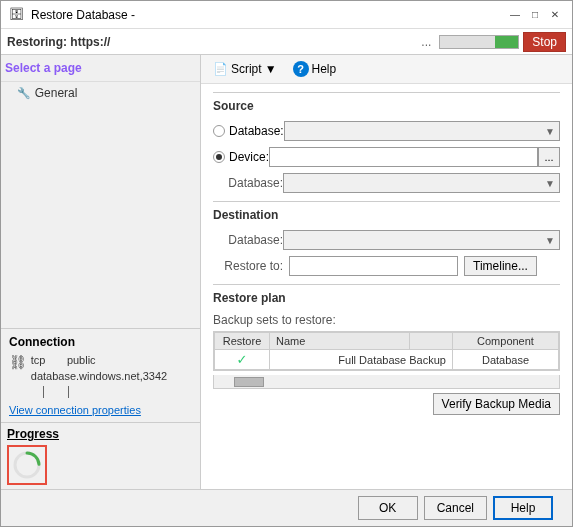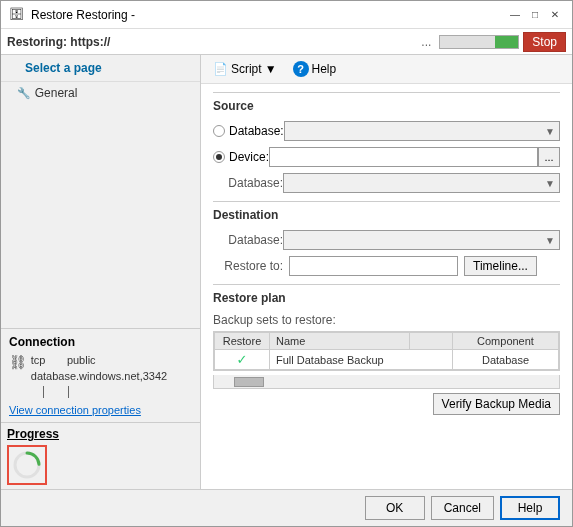--- a/index.html
+++ b/index.html
@@ -111,24 +111,24 @@
 
     
     .left-panel {
       width: 200px;
       background: #f0f0f0;
       border-right: 1px solid #ccc;
       display: flex;
       flex-direction: column;
     }
     .select-page-header {
-      padding: 6px 24px;
+      padding: 6px 4px;
       font-weight: bold;
       font-size: 12px;
-      color: #0369a1;
+      color: #8b5cf6;
       border-bottom: 1px solid #ddd;
     }
     .left-nav-item {
       display: flex;
       align-items: center;
       padding: 4px 16px;
       font-size: 12px;
       cursor: pointer;
       color: #333;
     }
@@ -451,21 +451,21 @@
       font-size: 12px;
       cursor: pointer;
       padding: 0 8px;
     }
 
     
     .bottom-bar {
       display: flex;
       justify-content: flex-end;
       align-items: center;
-      padding: 6px 12px;
+      padding: 6px 19px;
       border-top: 1px solid #ccc;
       background: #f0f0f0;
       gap: 6px;
     }
     .bottom-btn {
       height: 24px;
       min-width: 60px;
       border: 1px solid #999;
       background: #f0f0f0;
       font-size: 12px;
@@ -477,21 +477,21 @@
       background: #f0f0f0;
     }
   </style>
 </head>
 <body>
 
 <div class="window">
 
   <div class="title-bar">
     <span class="title-bar-icon">🗄</span>
-    <span class="title-bar-text">Restore Restoring -</span>
+    <span class="title-bar-text">Restore Database -</span>
     <div class="title-bar-controls">
       <button class="title-btn min">—</button>
       <button class="title-btn max">□</button>
       <button class="title-btn">✕</button>
     </div>
   </div>
 
   <div class="top-bar">
     <span class="restoring-label">Restoring: https://</span>
     <span class="top-bar-dots">...</span>
@@ -619,21 +619,21 @@
                   <th>Name</th>
                   <th style="flex:1;"></th>
                   <th>Component</th>
                 </tr>
               </thead>
               <tbody>
                 <tr class="table-row">
                   <td>
                     <span class="check-icon">✓</span>
                   </td>
-                  <td colspan="2" style="text-align:left;">Full Database Backup</td>
+                  <td colspan="2" style="text-align:right;">Full Database Backup</td>
                   <td>Database</td>
                 </tr>
               </tbody>
             </table>
           </div>
           <div class="table-scroll-bar">
             <div class="h-scrollbar-thumb"></div>
           </div>
 
           <div class="verify-btn">

